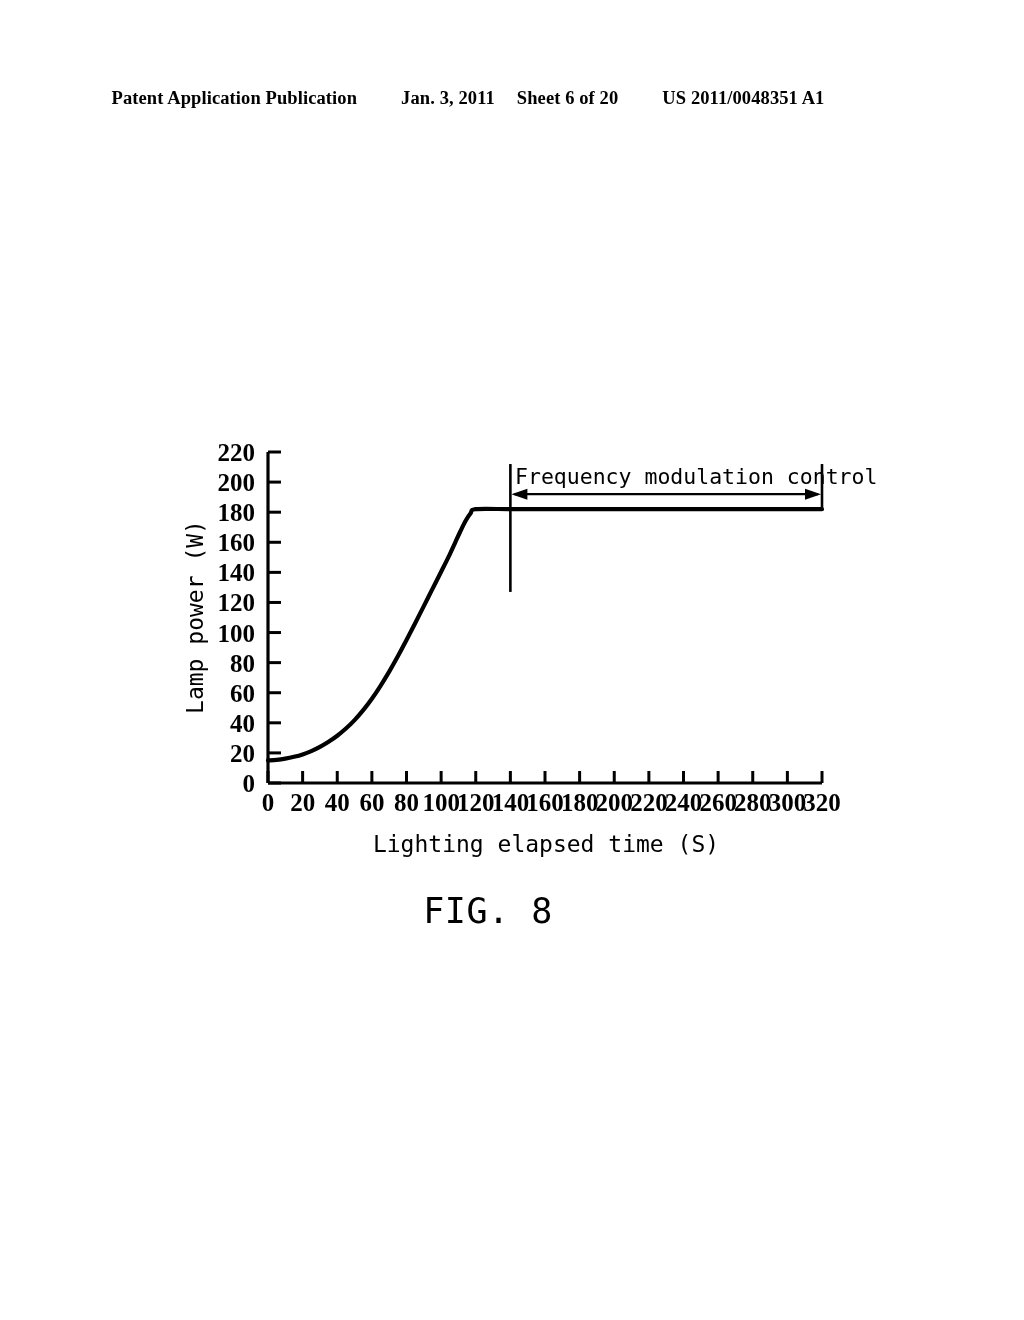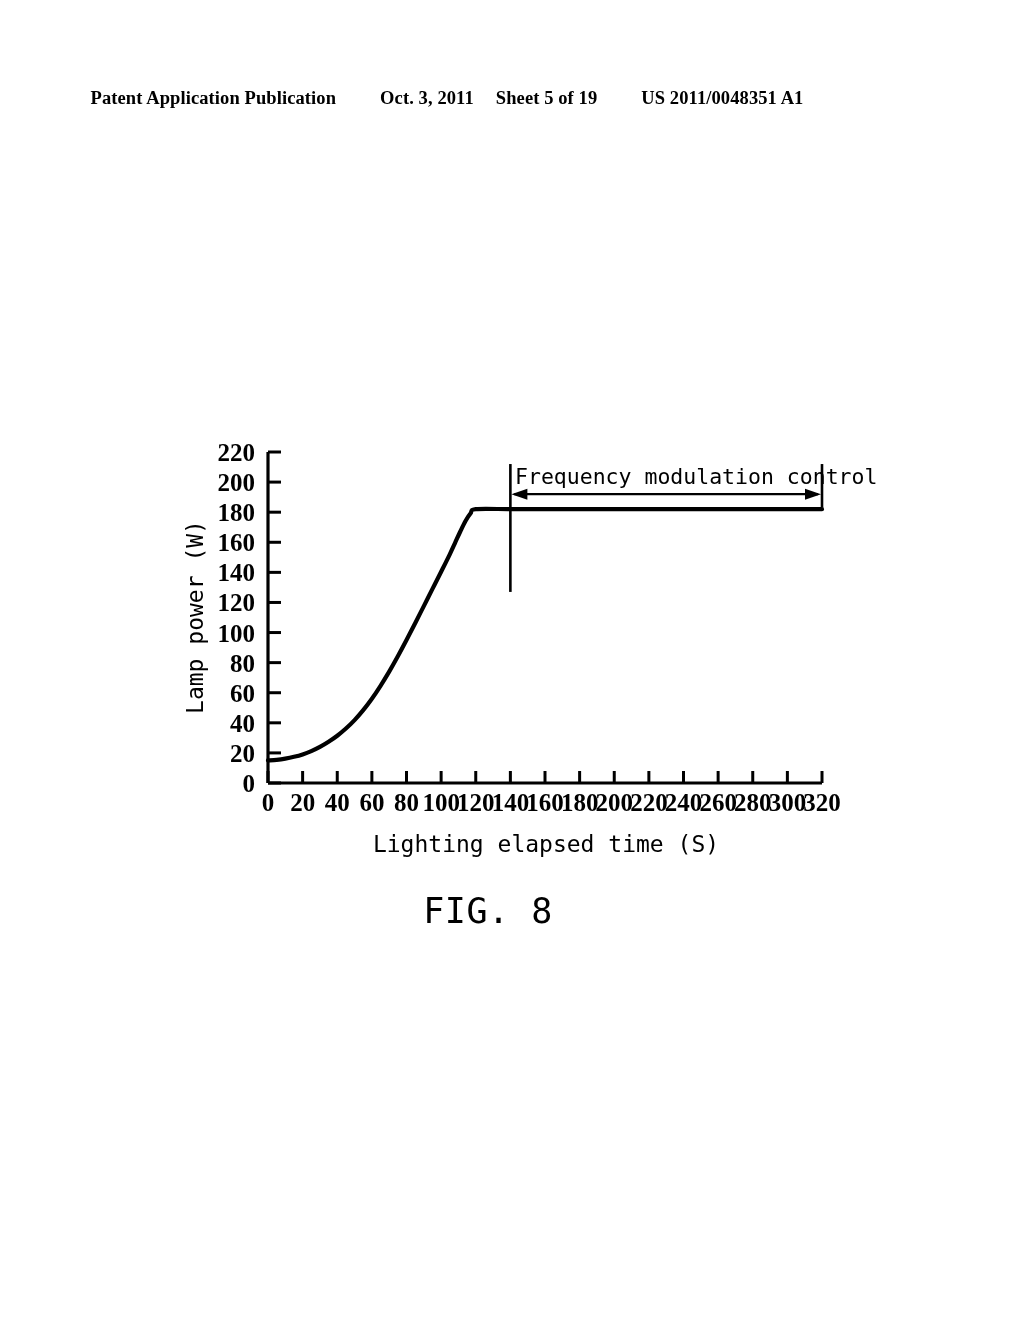--- a/index.html
+++ b/index.html
@@ -21,20 +21,21 @@
   #pub-header {
     position: absolute;
     top: 88px;
     left: 0;
     width: 894px;
     height: 30px;
     display: flex;
     align-items: flex-start;
     justify-content: center;
     white-space: nowrap;
+    padding-left: 21px;
   }
   #pub-header .hdr-item {
     font-family: "Liberation Serif", serif;
     font-weight: bold;
     font-size: 18.5px;
     letter-spacing: 0.1px;
     color: #000;
   }
   #pub-header .gap-a { display: inline-block; width: 44px; }
   #pub-header .gap-b { display: inline-block; width: 22px; }
@@ -75,23 +76,23 @@
     font-size: 35px;
     letter-spacing: 0.5px;
   }
 </style>
 </head>
 <body>
 
 <div id="pub-header">
   <span class="hdr-item">Patent Application Publication</span>
   <span class="gap-a"></span>
-  <span class="hdr-item">Oct. 3, 2011</span>
+  <span class="hdr-item">Jan. 3, 2011</span>
   <span class="gap-b"></span>
-  <span class="hdr-item">Sheet 5 of 19</span>
+  <span class="hdr-item">Sheet 6 of 20</span>
   <span class="gap-c"></span>
   <span class="hdr-item">US 2011/0048351 A1</span>
 </div>
 
 <div id="figure-area">
 
   <svg id="chart-svg" width="1024" height="1320" viewBox="0 0 1024 1320">
 
     <line x1="268" y1="452" x2="268" y2="783" stroke="#000" stroke-width="3.2"></line>
 

